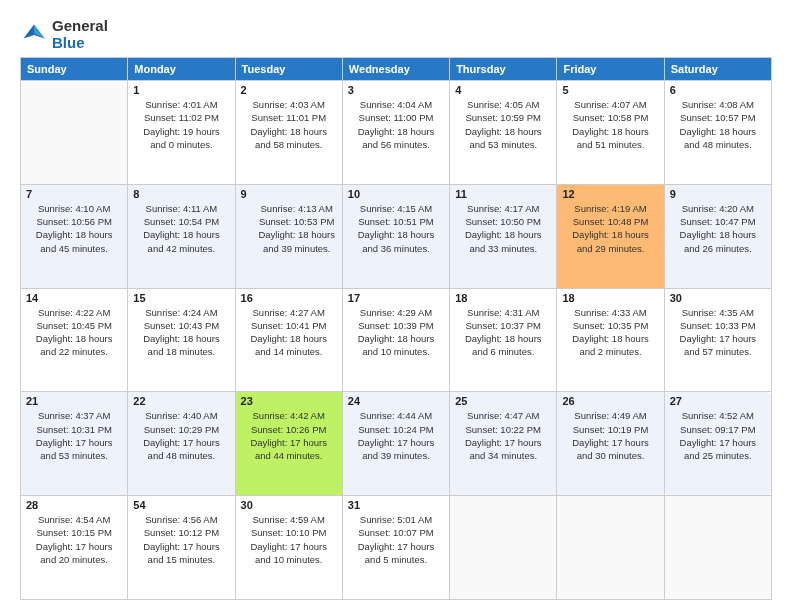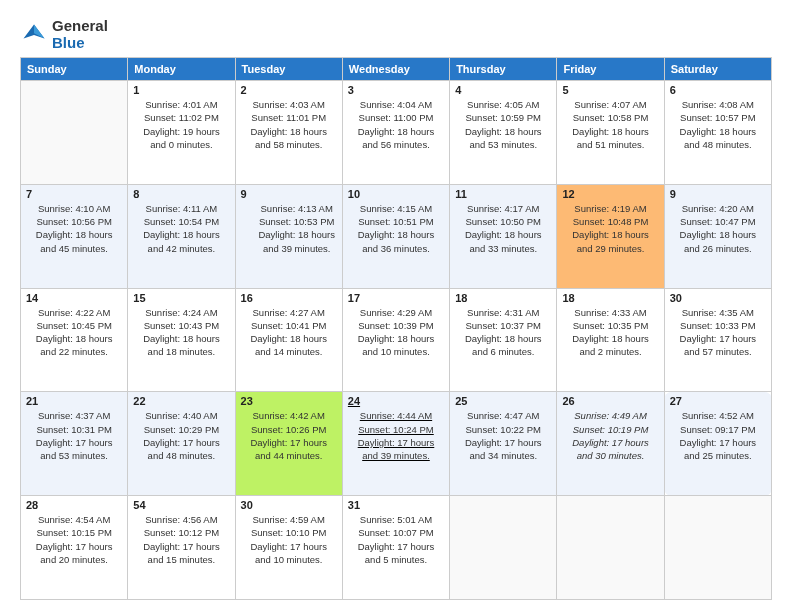--- a/index.html
+++ b/index.html
@@ -291,37 +291,37 @@
 Daylight: 17 hours
 and 48 minutes.</div>
           </td>
           <td style="background: #bef264;">
             <span class="day-num">23</span>
             <div class="day-info" style="white-space: pre-line;">Sunrise: 4:42 AM
 Sunset: 10:26 PM
 Daylight: 17 hours
 and 44 minutes.</div>
           </td>
-          <td style="background: rgb(238, 243, 251); text-decoration: underline;">
+          <td style="background: rgb(238, 243, 251);">
             <span class="day-num">24</span>
             <div class="day-info" style="white-space: pre-line;">Sunrise: 4:44 AM
 Sunset: 10:24 PM
 Daylight: 17 hours
 and 39 minutes.</div>
           </td>
           <td style="background: rgb(238, 243, 251);">
             <span class="day-num">25</span>
             <div class="day-info" style="white-space: pre-line;">Sunrise: 4:47 AM
 Sunset: 10:22 PM
 Daylight: 17 hours
 and 34 minutes.</div>
           </td>
           <td style="background: rgb(238, 243, 251);">
             <span class="day-num">26</span>
-            <div class="day-info" style="white-space: pre-line; font-style: italic;">Sunrise: 4:49 AM
+            <div class="day-info" style="white-space: pre-line;">Sunrise: 4:49 AM
 Sunset: 10:19 PM
 Daylight: 17 hours
 and 30 minutes.</div>
           </td>
           <td style="background: rgb(238, 243, 251); border-radius: 8px;">
             <span class="day-num">27</span>
             <div class="day-info" style="white-space: pre-line;">Sunrise: 4:52 AM
 Sunset: 09:17 PM
 Daylight: 17 hours
 and 25 minutes.</div>

